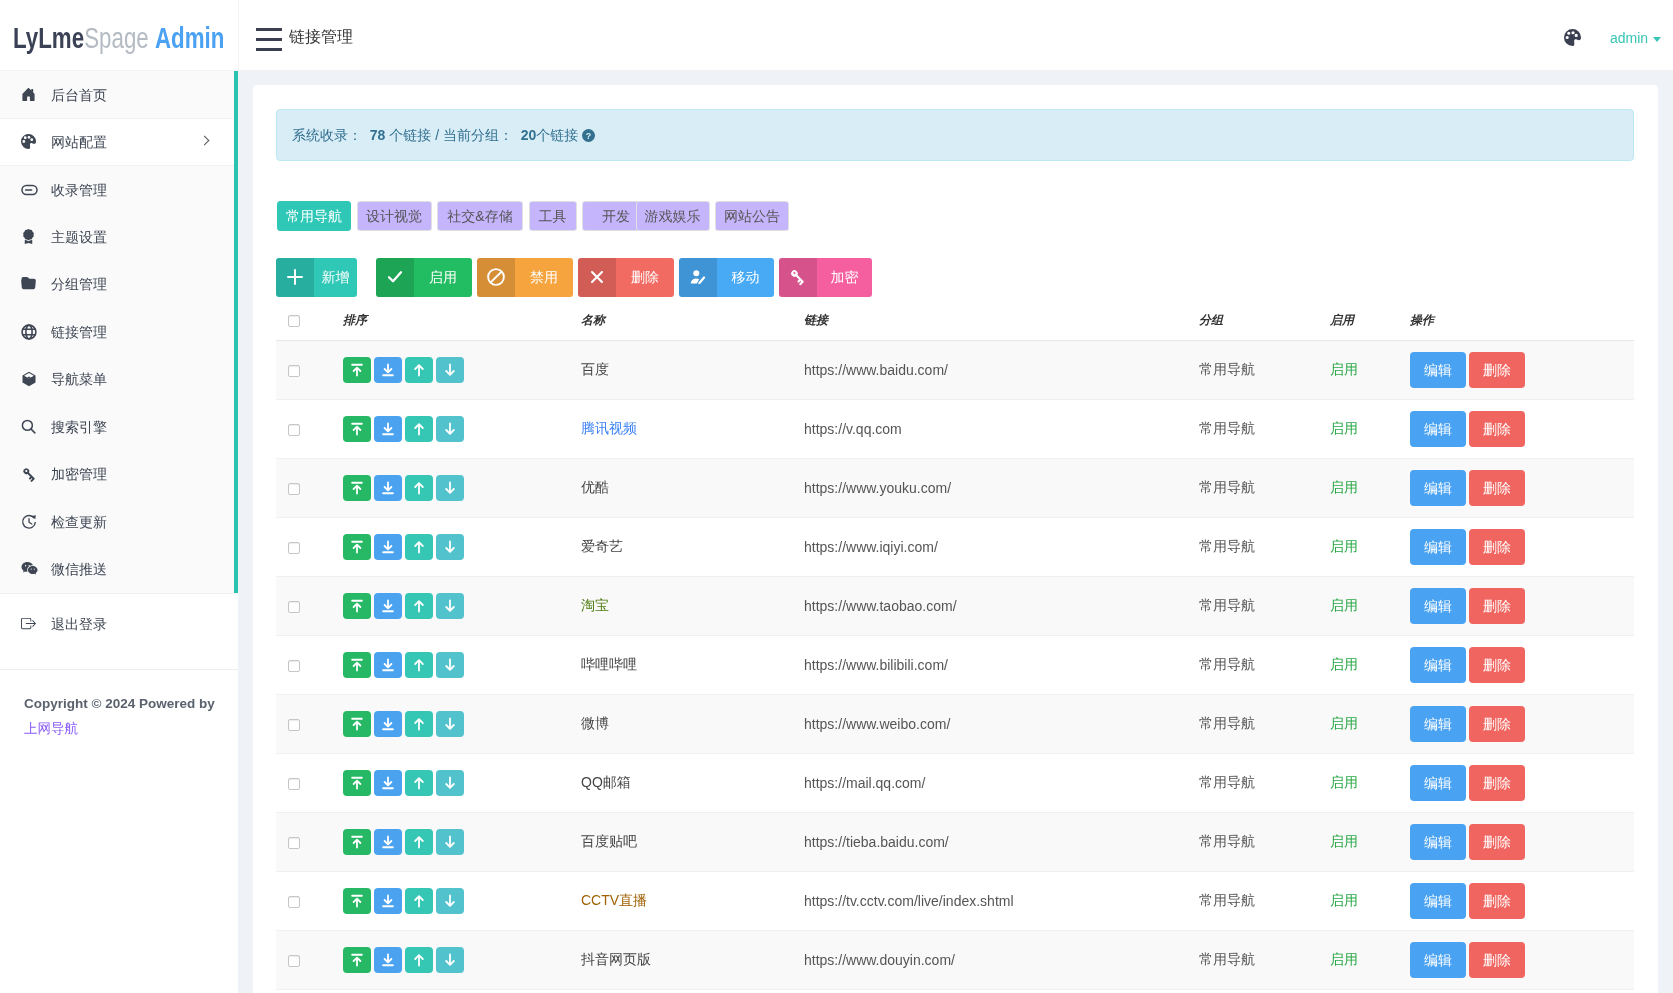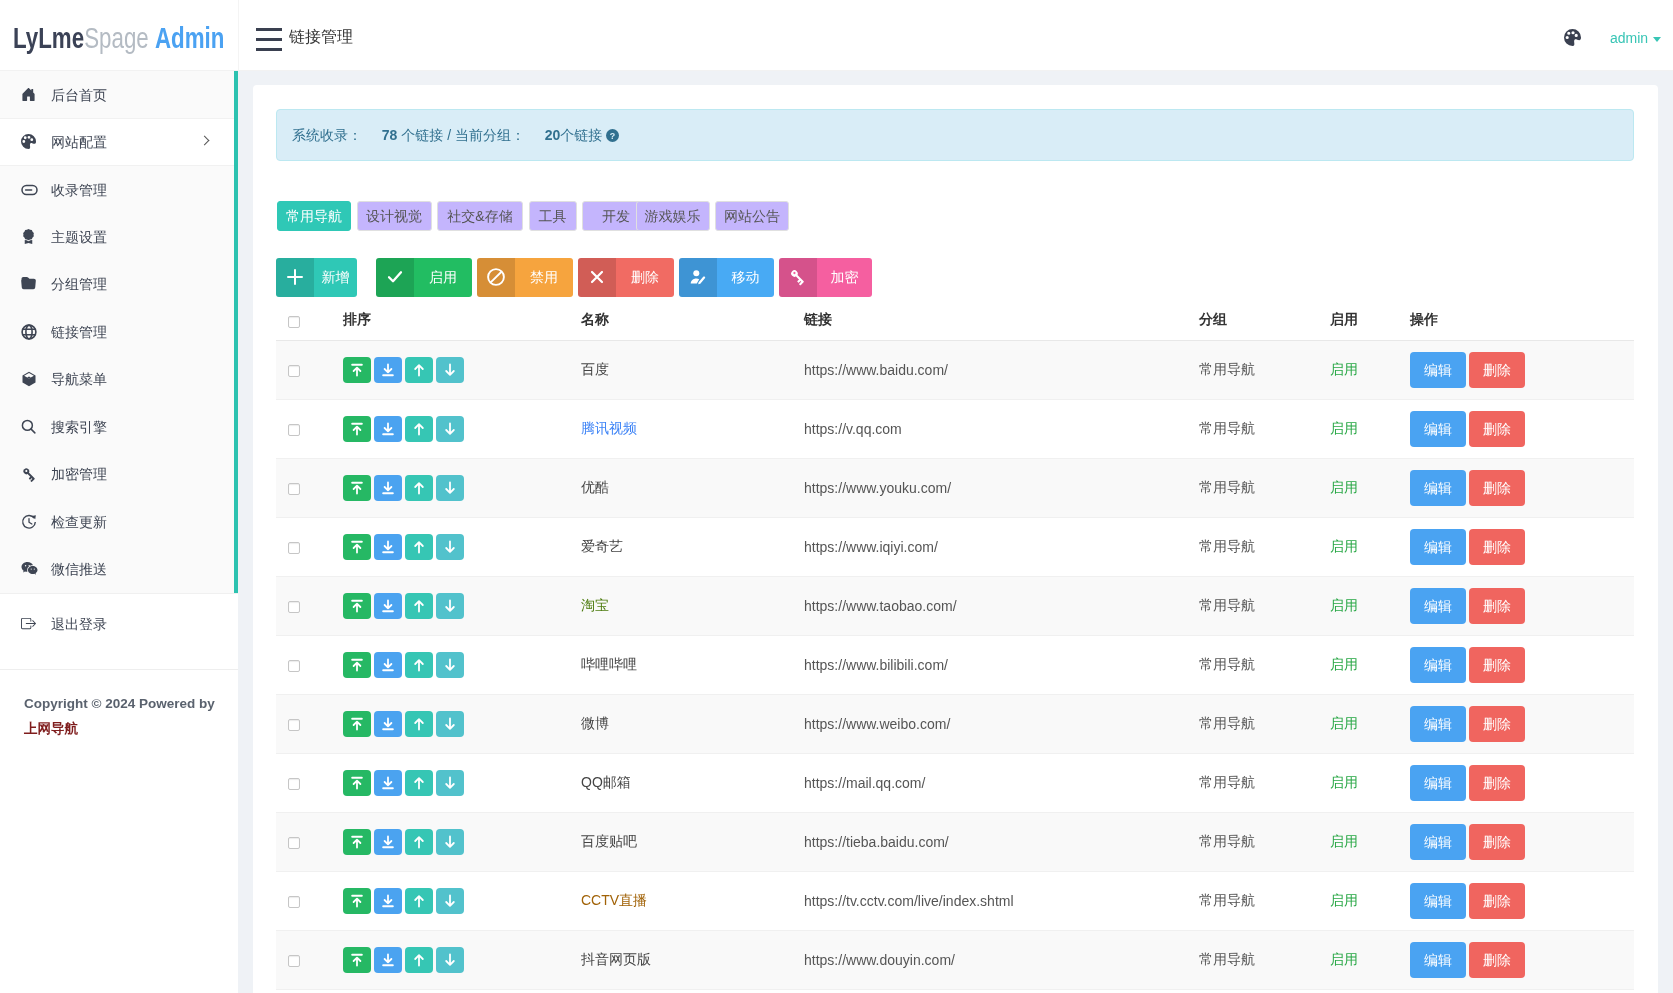--- a/index.html
+++ b/index.html
@@ -23,40 +23,40 @@
 #menuscroll { position:absolute; top:0; right:0; width:4px; height:522px; background:#2cc2b0; z-index:3; }
 .mi { position:relative; height:47.45px; }
 .mi .ic { position:absolute; left:21px; top:50%; margin-top:-8px; width:14px; height:16px; }
 .mi .tx { position:absolute; left:51px; top:50%; margin-top:-10px; font-size:14px; color:#3e4553; line-height:20px; }
 .mi.active { background:#fff; border-top:1px solid #f1f1f1; border-bottom:1px solid #f1f1f1; }
 .mi .arr { position:absolute; right:30px; top:50%; margin-top:-5px; width:7px; height:7px; border-top:1.6px solid #555; border-right:1.6px solid #555; transform:rotate(45deg); }
 #logout { position:absolute; top:529px; left:0; width:238px; height:48px; }
 #sidesep { position:absolute; top:522px; left:0; width:238px; height:1px; background:#f0f0f0; }
 #sidesep2 { position:absolute; top:598px; left:0; width:238px; height:1px; background:#eeeeee; }
 #copyr { position:absolute; top:621px; left:24px; font-size:13.5px; font-weight:700; color:#5a626e; line-height:24.5px; }
-#copyr a { color:#7f1d1d; text-decoration:none; font-weight:700; }
+#copyr a { color:#8b5cf6; text-decoration:none; font-weight:400; }
 
 #content { position:absolute; top:71px; left:238px; width:1420px; height:922px; }
 #card { position:absolute; top:14px; left:15px; width:1405px; height:920px; background:#fff; border-radius:4px; }
 #alert { position:absolute; top:24px; left:23px; width:1358px; height:52px; background:#d9edf7; border:1px solid #bce8f1; border-radius:4px; color:#31708f; font-size:14px; line-height:50px; padding-left:15px; }
-#alert b { font-size:14px;margin-left:12px; }
+#alert b { font-size:14px; }
 
 #tabs { position:absolute; top:116px; left:24px; height:30px; }
 .tab { position:absolute; top:0; height:30px; border:1px solid #e0e0e0; background:#c4b5fd; border-radius:3px; font-size:14px; color:#555; text-align:center; line-height:28px; }
 .tab.on { background:#2fc8b6; border-color:#2fc8b6; color:#fff; }
 
 #acts { position:absolute; top:173px; left:23px; height:38.5px; }
 .act { position:absolute; top:0; height:38.5px; border-radius:3px; color:#fff; font-size:14px; overflow:hidden; }
 .act .aic { position:absolute; left:0; top:0; width:38px; height:38.5px; background:rgba(0,0,0,0.13); }
 .act .aic svg, .act .aic span { position:absolute; left:50%; top:50%; transform:translate(-50%,-50%); }
 .act .atx { position:absolute; left:38px; right:0; top:0; bottom:0; text-align:center; line-height:38.5px; }
 
 #tbl { position:absolute; top:216px; left:23px; width:1358px; }
 table { border-collapse:collapse; width:1358px; table-layout:fixed; }
-th { text-align:left; font-size:14px; color:#333; font-weight:700; height:39px; padding:0 0 0 8px; border-bottom:1px solid #e8e8e8; }
+th { text-align:left; font-size:12px; color:#333; font-weight:700; height:39px; padding:0 0 0 8px; border-bottom:1px solid #e8e8e8;font-style:italic; }
 td { font-size:14px; color:#555; height:59px; padding:0 0 0 8px; border-top:1px solid #f0f0f0; }
 tr:first-child td { border-top:none; }
 tbody tr:nth-child(odd) { background:#f9f9f9; }
 .cb { display:inline-block; width:12px; height:12px; border:1px solid #c6c6c6; border-radius:2px; background:#fff; box-shadow:inset 0 1px 1px rgba(0,0,0,0.08); vertical-align:middle; }
 .sbtn { display:inline-block; width:28px; height:26px; border-radius:4px; margin-right:3px; vertical-align:middle; position:relative; }
 .sbtn svg { position:absolute; left:50%; top:50%; transform:translate(-50%,-50%); }
 .s1 { background:#26b864; } .s2 { background:#4ba3f0; } .s3 { background:#36c6b4; } .s4 { background:#52c2cc; }
 .en { color:#28a745; }
 .obtn { display:inline-block; width:56px; height:36px; border-radius:4px; color:#fff; font-size:14px; text-align:center; line-height:36px; margin-right:3px; }
 .edit { background:#4aa3f2; } .del { background:#f0655f; }

